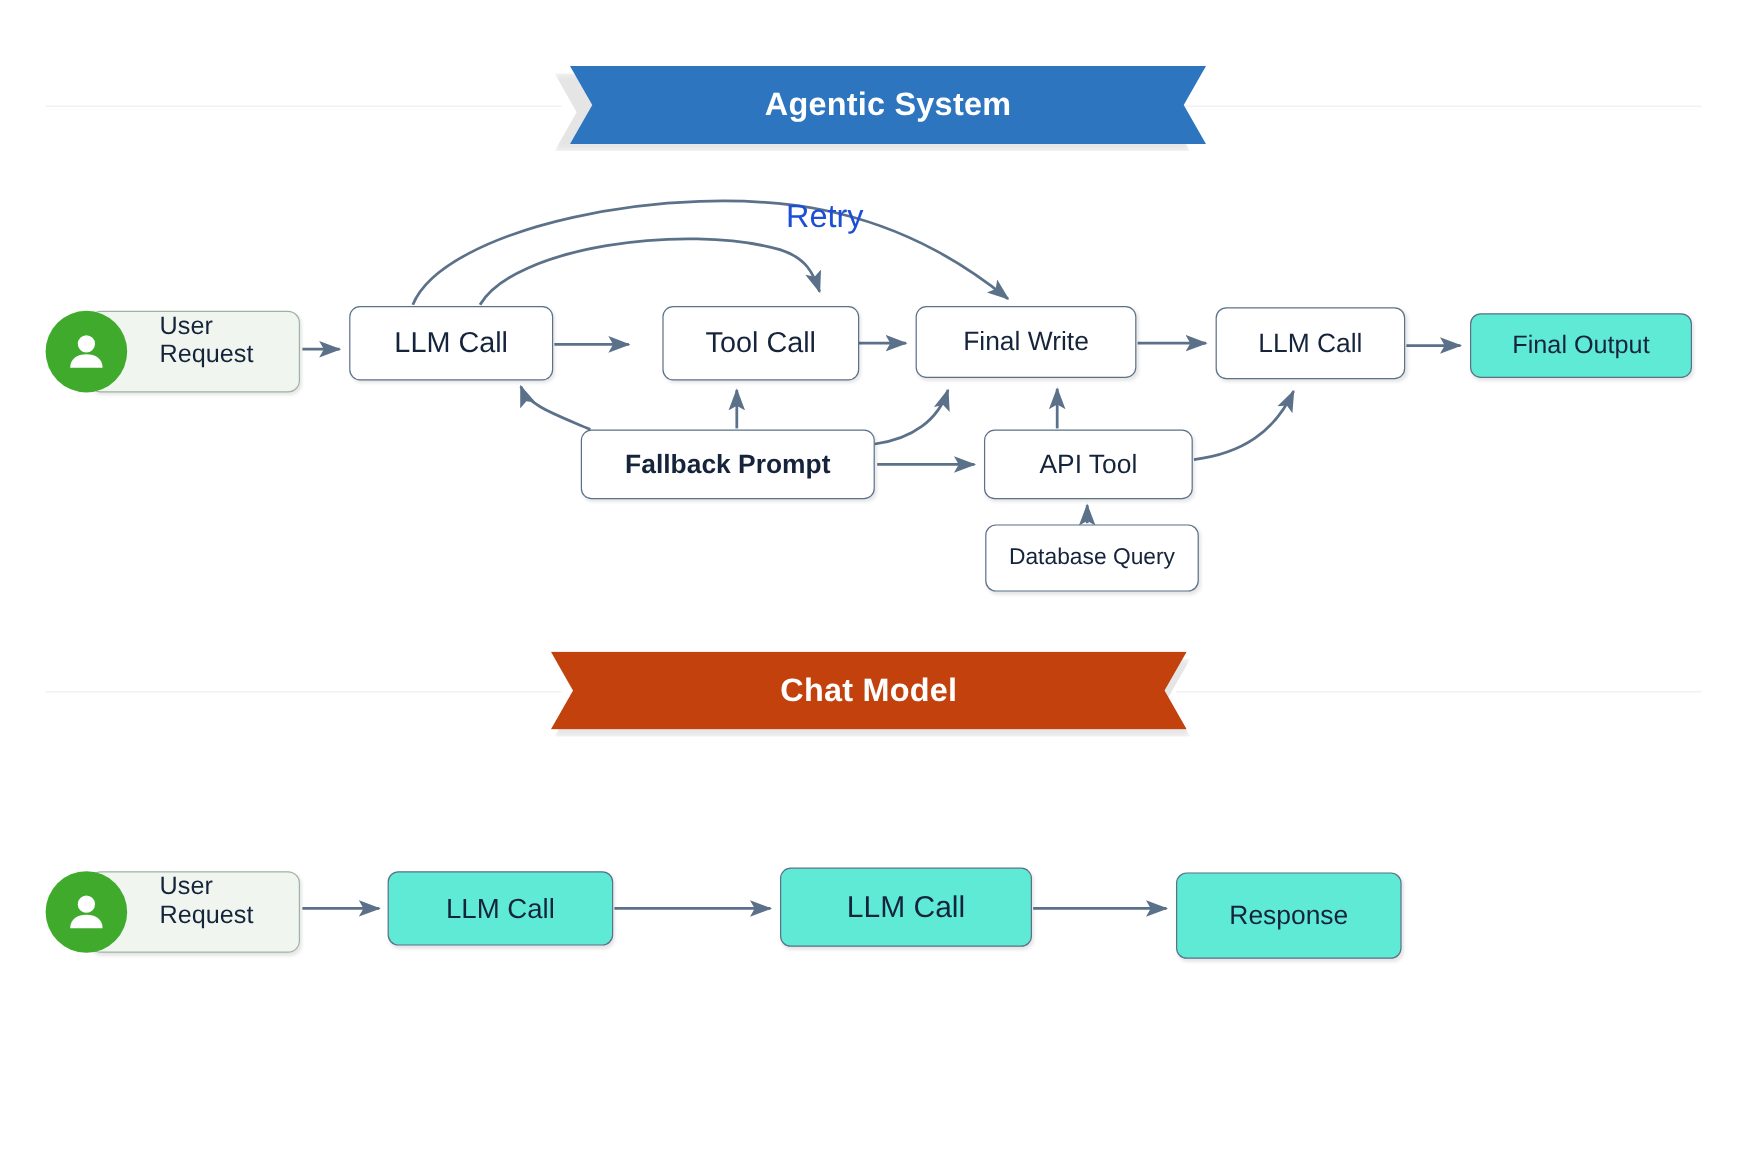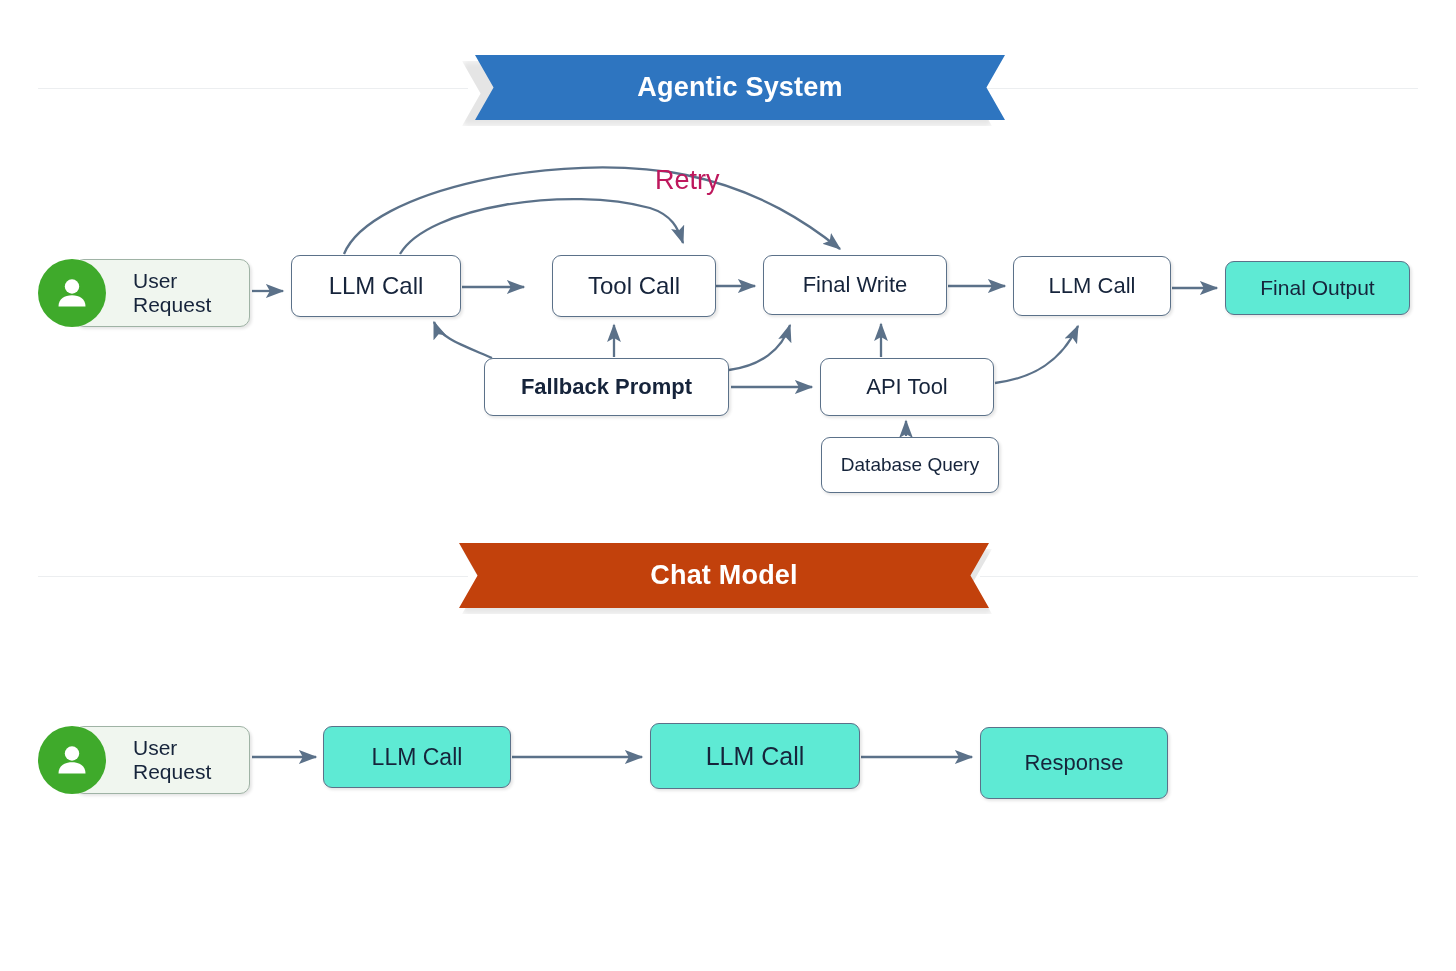--- a/index.html
+++ b/index.html
@@ -115,21 +115,21 @@
   .user-pill {
     position: absolute;
     left: 36px; top: 0;
     width: 176px; height: 68px;
     box-sizing: border-box;
     border: 1.4px solid #9fb3a5;
     border-radius: 10px;
     background: #f0f6ef;
     box-shadow: 1.5px 2px 3px rgba(0,0,0,.10);
     display: flex;
-    align-items: center;
+    align-items: flex-start;
     padding-left: 58px;
     color: #16243b;
     font-size: 21px;
     line-height: 1.12;
   }
   .user-circle {
     position: absolute;
     left: 0; top: 0;
     width: 68px; height: 68px;
     border-radius: 50%;
@@ -139,21 +139,21 @@
     justify-content: center;
     z-index: 2;
   }
   #user-request-top    { left: 38px; top: 259px; }
   #user-request-bottom { left: 38px; top: 726px; }
 
   .retry-label {
     position: absolute;
     left: 655px; top: 165px;
     font-size: 27px;
-    color: #be185d;
+    color: #1d4ed8;
   }
 </style>
 </head>
 <body>
 
 <div id="canvas">
 
   <div class="divider" id="divider-top-left"></div>
   <div class="divider" id="divider-top-right"></div>
   <div class="divider" id="divider-mid-left"></div>

